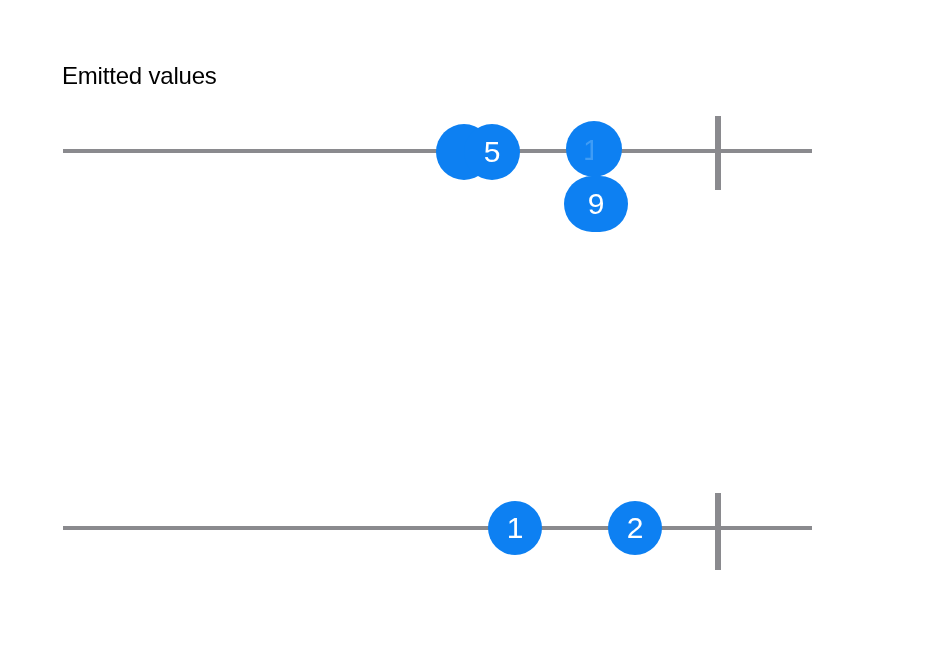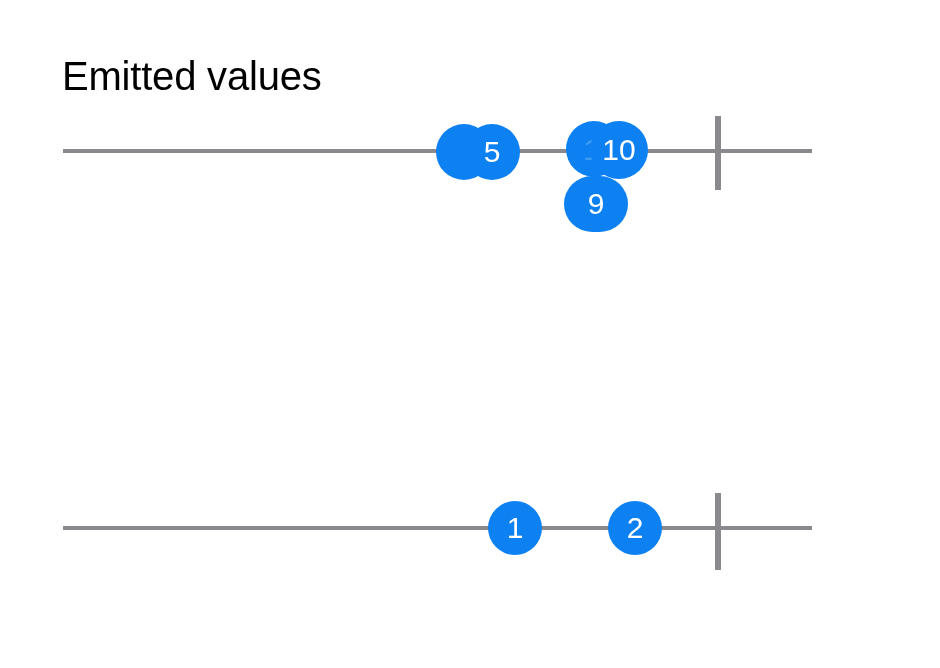--- a/index.html
+++ b/index.html
@@ -21,21 +21,21 @@
     position: absolute;
     left: 0; top: 0;
     width: 940px;
     height: 668px;
   }
 
   
   .section-title {
     position: absolute;
     left: 62px;
-    font-size: 40px;
+    font-size: 24px;
     line-height: 36px;
     font-weight: 400;
     color: #000000;
     letter-spacing: -0.2px;
     white-space: nowrap;
   }
   .title-emitted   { top: 58px; }
   .title-throttled { top: 428px; }
 
   
@@ -152,21 +152,20 @@
     <div class="complete-bar"></div>
 
     <div class="marble m-hidden-a"></div>
 
     <div class="marble m-five">5</div>
 
     <div class="marble m-hidden-b"></div>
 
     <div class="occluded-glyph">1</div>
 
-    <div class="marble m-ten">10</div>
 
     <div class="marble m-nine">9</div>
 
   </div>
 
 
   <div class="track track-throttled">
 
     <div class="axis-line"></div>
 

